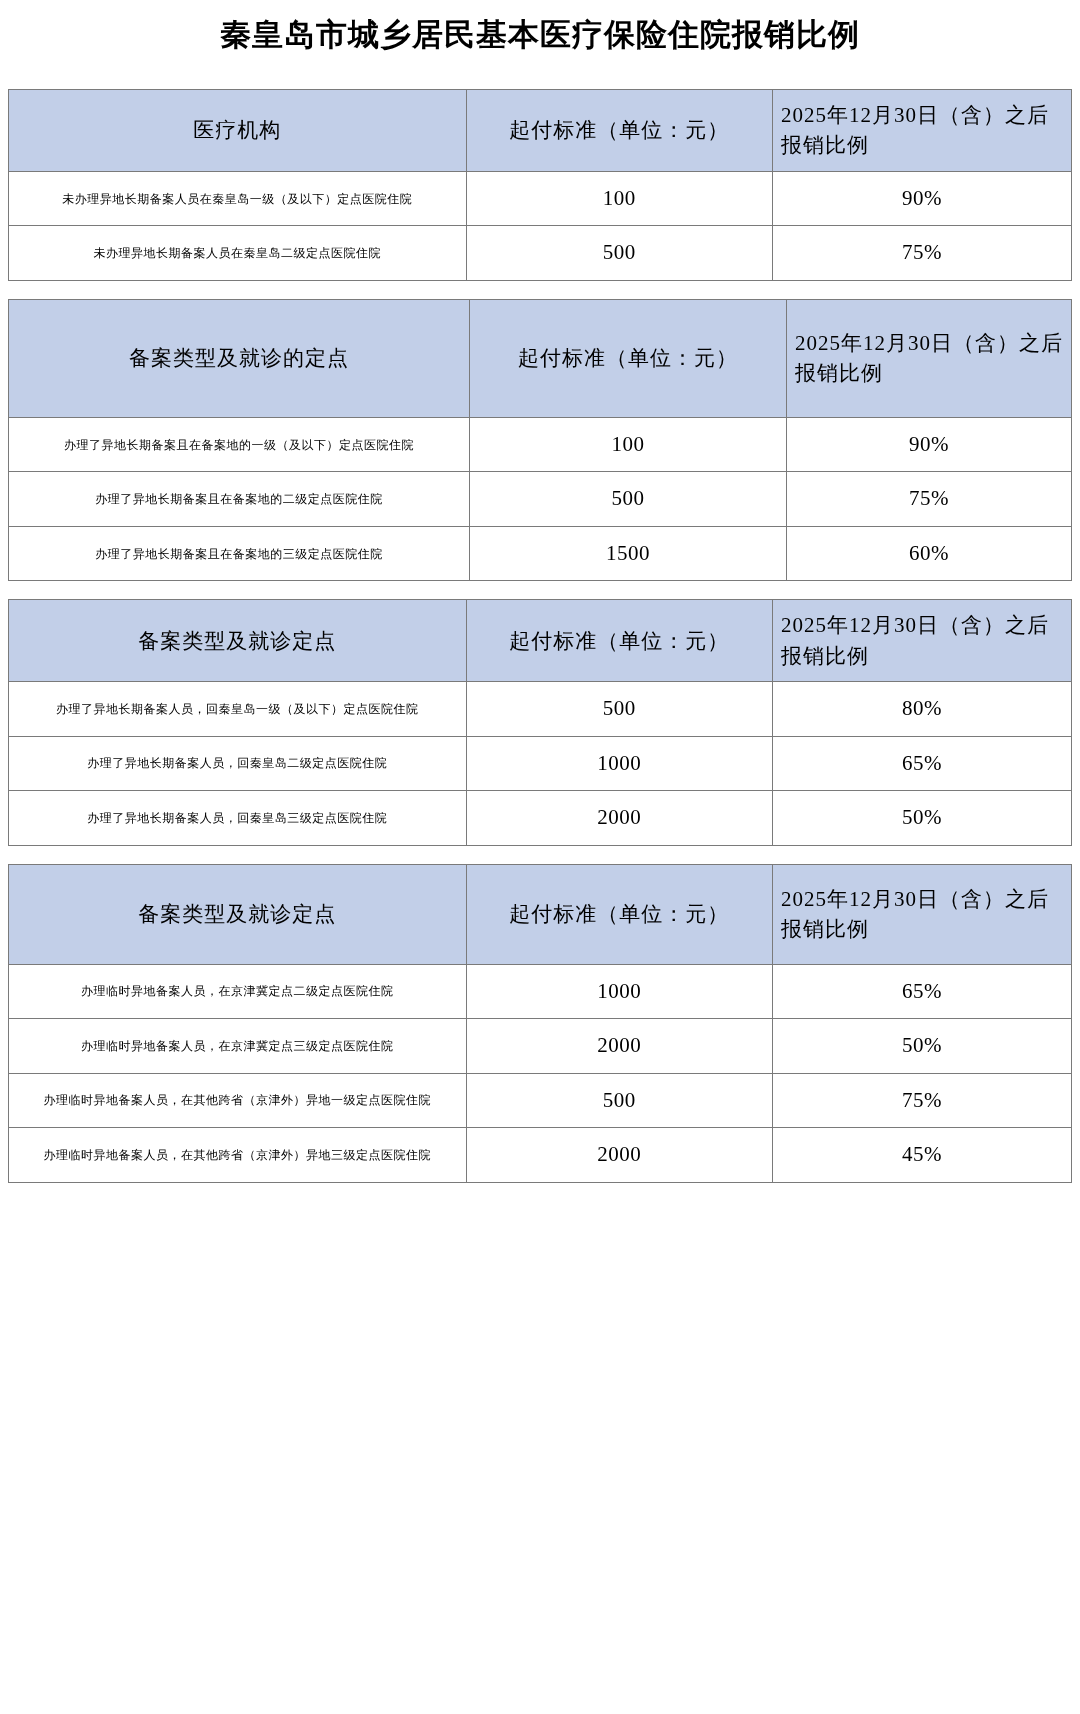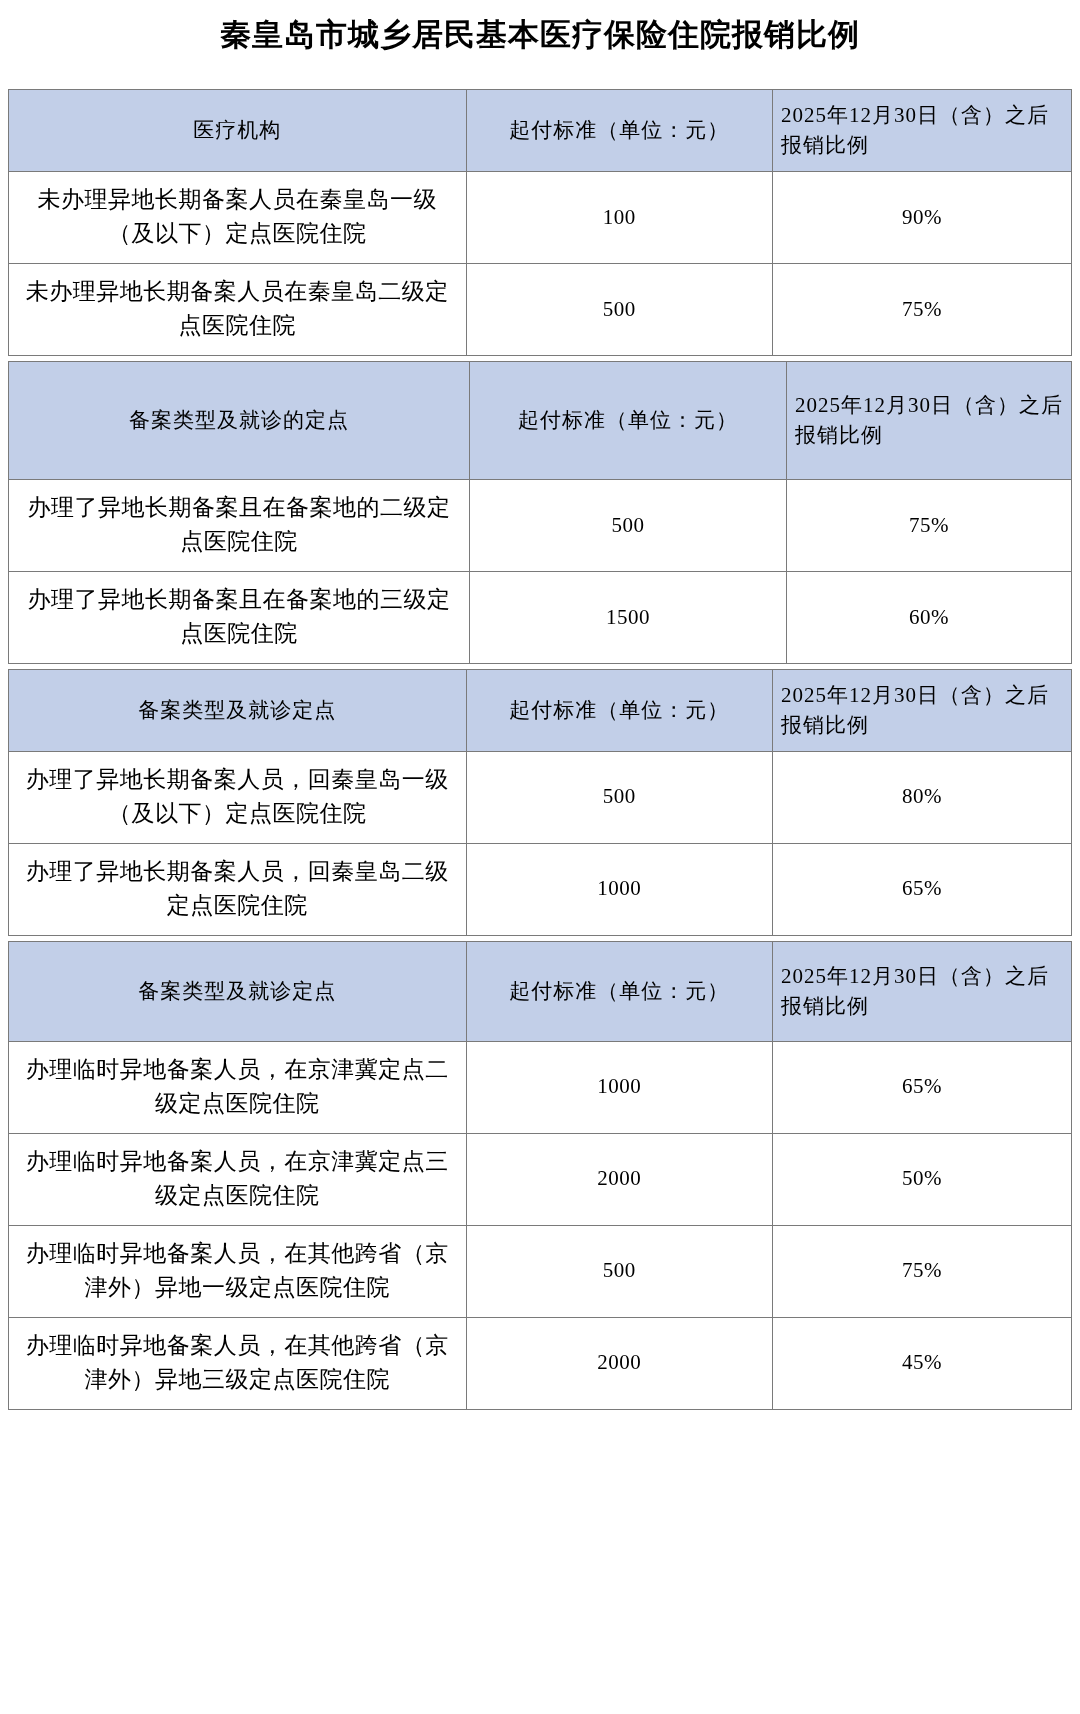--- a/index.html
+++ b/index.html
@@ -22,21 +22,21 @@
     font-size: 31px;
     font-weight: bold;
     letter-spacing: 1px;
     padding: 14px 0 33px 0;
     font-family: "Liberation Serif", "DejaVu Serif", serif;
   }
   table.rate-table {
     width: 100%;
     border-collapse: collapse;
     table-layout: fixed;
-    margin-bottom: 5px;
+    margin-bottom: 18px;
   }
   table.rate-table td, table.rate-table th {
     border: 1px solid #7a7a7a;
     padding: 0;
     vertical-align: middle;
     text-align: center;
   }
   .col-a { width: 38.4%; }
   .col-b { width: 25.3%; }
   .col-c { width: 24.3%; }
@@ -48,21 +48,21 @@
   }
   thead td.hdr-a { padding: 14px 6px; }
   thead td.hdr-b { padding: 14px 6px; }
   thead td.hdr-c {
     padding: 10px 8px;
     line-height: 1.45;
     text-align: left;
   }
   tbody td {
     background: #ffffff;
-    font-size: 23px;
+    font-size: 12px;
     line-height: 1.5;
   }
   tbody td.cell-desc {
     padding: 11px 10px;
     text-align: center;
     letter-spacing: 0.5px;
   }
   tbody td.cell-num, tbody td.cell-pct {
     padding: 11px 6px;
     font-size: 21px;
@@ -107,20 +107,25 @@
       <table class="rate-table tall">
         <thead>
           <tr>
             <td class="col-a hdr-a">备案类型及就诊的定点</td>
             <td class="col-b hdr-b">起付标准（单位：元）</td>
             <td class="col-c hdr-c">2025年12月30日（含）之后报销比例</td>
           </tr>
         </thead>
         <tbody>
           <tr>
+            <td class="col-a cell-desc">办理了异地长期备案且在备案地的一级（及以下）定点医院住院</td>
+            <td class="col-b cell-num">100</td>
+            <td class="col-c cell-pct">90%</td>
+          </tr>
+          <tr>
             <td class="col-a cell-desc">办理了异地长期备案且在备案地的二级定点医院住院</td>
             <td class="col-b cell-num">500</td>
             <td class="col-c cell-pct">75%</td>
           </tr>
           <tr>
             <td class="col-a cell-desc">办理了异地长期备案且在备案地的三级定点医院住院</td>
             <td class="col-b cell-num">1500</td>
             <td class="col-c cell-pct">60%</td>
           </tr>
         </tbody>
@@ -136,20 +141,25 @@
         <tbody>
           <tr>
             <td class="col-a cell-desc">办理了异地长期备案人员，回秦皇岛一级（及以下）定点医院住院</td>
             <td class="col-b cell-num">500</td>
             <td class="col-c cell-pct">80%</td>
           </tr>
           <tr>
             <td class="col-a cell-desc">办理了异地长期备案人员，回秦皇岛二级定点医院住院</td>
             <td class="col-b cell-num">1000</td>
             <td class="col-c cell-pct">65%</td>
+          </tr>
+          <tr>
+            <td class="col-a cell-desc">办理了异地长期备案人员，回秦皇岛三级定点医院住院</td>
+            <td class="col-b cell-num">2000</td>
+            <td class="col-c cell-pct">50%</td>
           </tr>
         </tbody>
       </table>
       <table class="rate-table mid">
         <thead>
           <tr>
             <td class="col-a hdr-a">备案类型及就诊定点</td>
             <td class="col-b hdr-b">起付标准（单位：元）</td>
             <td class="col-c hdr-c">2025年12月30日（含）之后报销比例</td>
           </tr>

